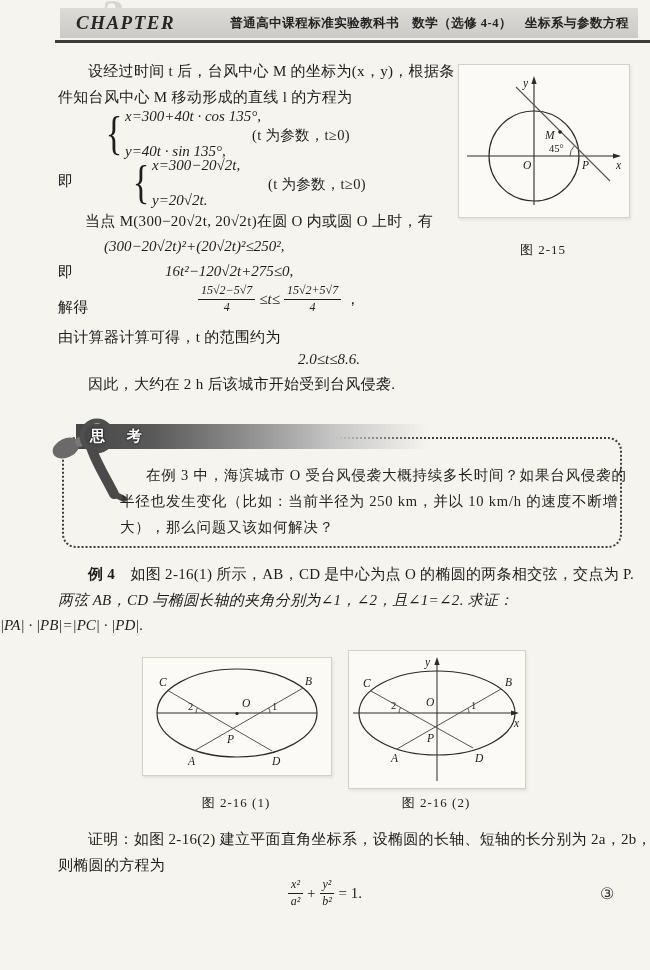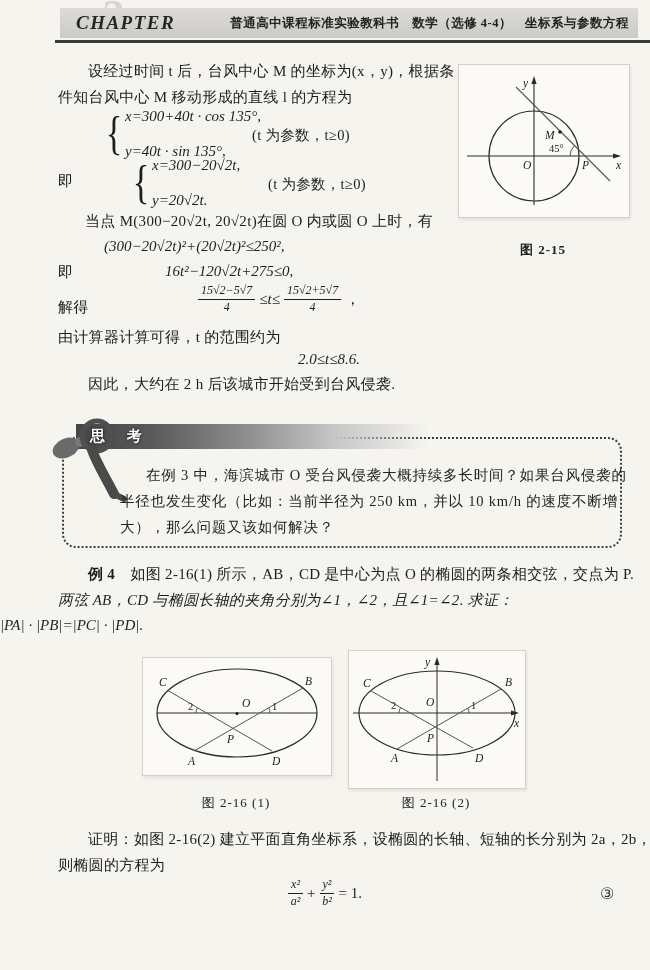--- a/index.html
+++ b/index.html
@@ -129,21 +129,21 @@
       <circle cx="101" cy="67" r="1.8" fill="#1d1d1d"></circle>
       <path d="M 111 91 A 14 14 0 0 1 115.1 81.1" fill="none" stroke="#444" stroke-width="0.9"></path>
       <text class="lbl" x="64" y="22">y</text>
       <text class="lbl" x="157" y="104">x</text>
       <text class="lbl" x="64" y="104">O</text>
       <text class="lbl" x="86" y="74">M</text>
       <text class="num-lbl" x="90" y="87">45°</text>
       <text class="lbl" x="123" y="104">P</text>
     </svg>
   </div>
-  <div class="abs caption" style="left:458px; top:241px; width:170px;font-weight:bold;">图 2-15</div>
+  <div class="abs caption" style="left:458px; top:241px; width:170px;">图 2-15</div>
 
   <div id="think-box" class="abs"></div>
   <div id="think-banner" class="abs">
     <span id="think-banner-label">思 考</span>
   </div>
   <svg class="abs" style="left:40px; top:406px;" width="110" height="105" viewBox="0 0 110 105">
     <ellipse cx="26" cy="42" rx="14" ry="9.5" transform="rotate(-25 26 42)" fill="#6a6a6a"></ellipse>
     <circle cx="40" cy="36" r="5" fill="#787878"></circle>
     <circle cx="57" cy="30" r="15" fill="none" stroke="#4f4f4f" stroke-width="5"></circle>
     <path d="M 52 44 C 58 60, 66 72, 74 88" fill="none" stroke="#4a4a4a" stroke-width="10" stroke-linecap="round"></path>

